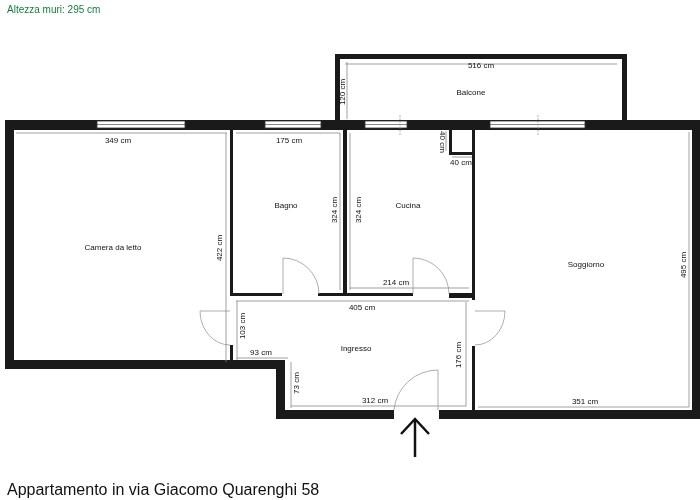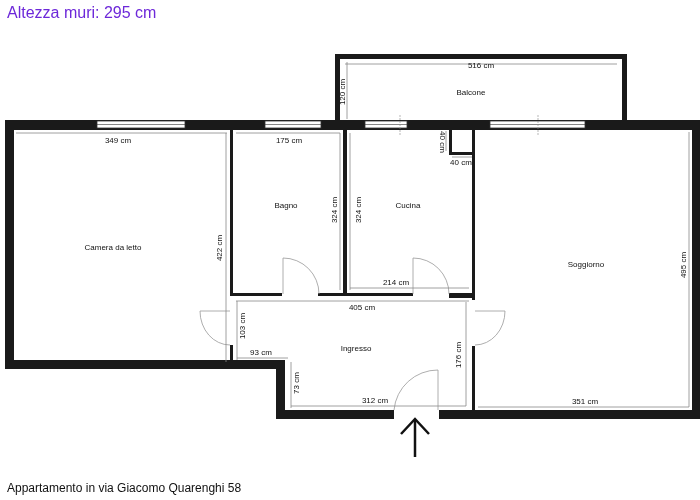--- a/index.html
+++ b/index.html
@@ -1,18 +1,18 @@
 <!DOCTYPE html>
 <html><head>
   <meta charset="utf-8">
   <style>
     html, body { margin: 0; padding: 0; background: #ffffff; }
     body { width: 700px; height: 500px; position: relative; overflow: hidden; font-family: "Liberation Sans", sans-serif; }
-    .title { position: absolute; left: 7px; top: 4px; font-size: 16px; color: #6d28d9; text-align: right; }
-    .footer { position: absolute; left: 7px; top: 481px; font-size: 12px; color: #111; }
+    .title { position: absolute; left: 7px; top: 4px; font-size: 10px; color: #15803d; text-align: right; }
+    .footer { position: absolute; left: 7px; top: 481px; font-size: 16px; color: #111; }
     svg { position: absolute; left: 0; top: 0; }
     .room-label { font-family: "Liberation Sans", sans-serif; font-size: 8px; fill: #111; }
     .dim-label { font-family: "Liberation Sans", sans-serif; font-size: 8px; fill: #111; }
     .wall { fill: #1a1a1a; }
     .dim { stroke: #888; stroke-width: 0.8; fill: none; }
     .door { stroke: #999; stroke-width: 0.8; fill: none; }
     .window { fill: #fff; stroke: #333; stroke-width: 0.8; }
   </style>
 </head>
 <body>

